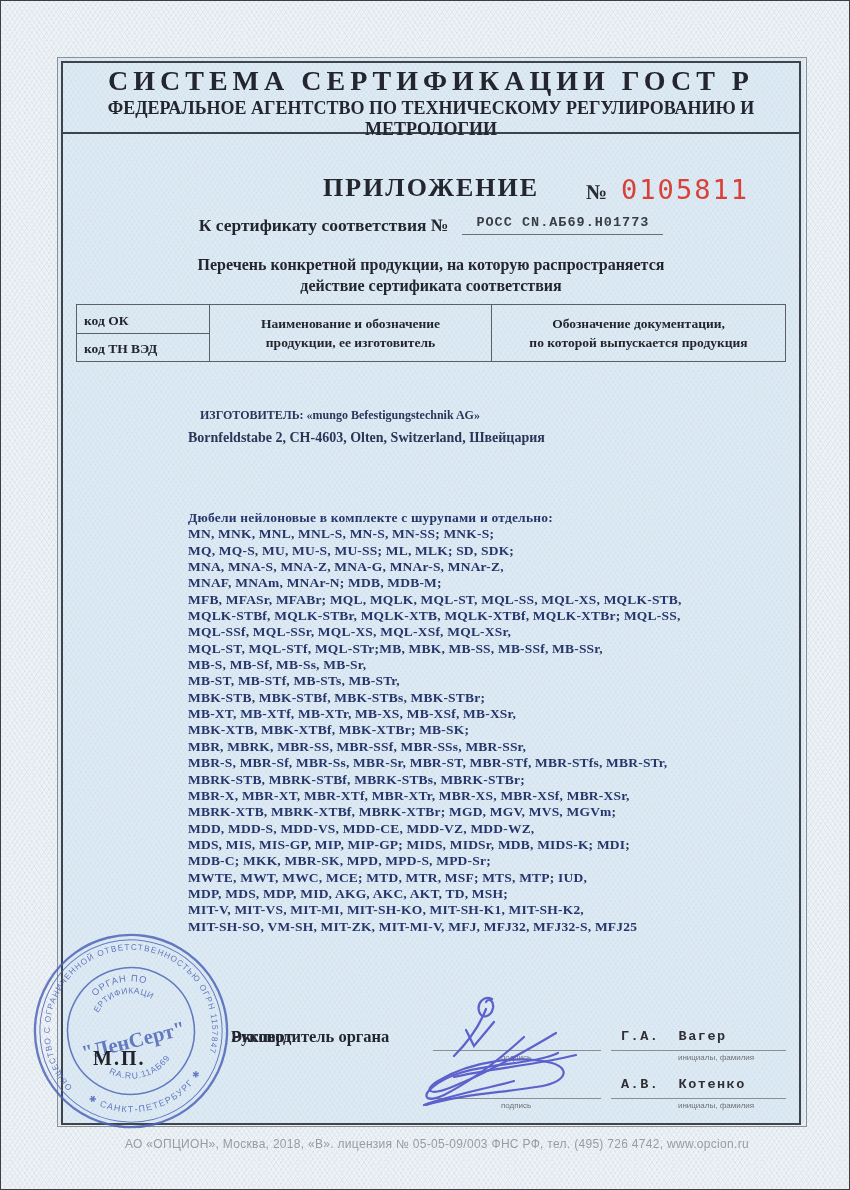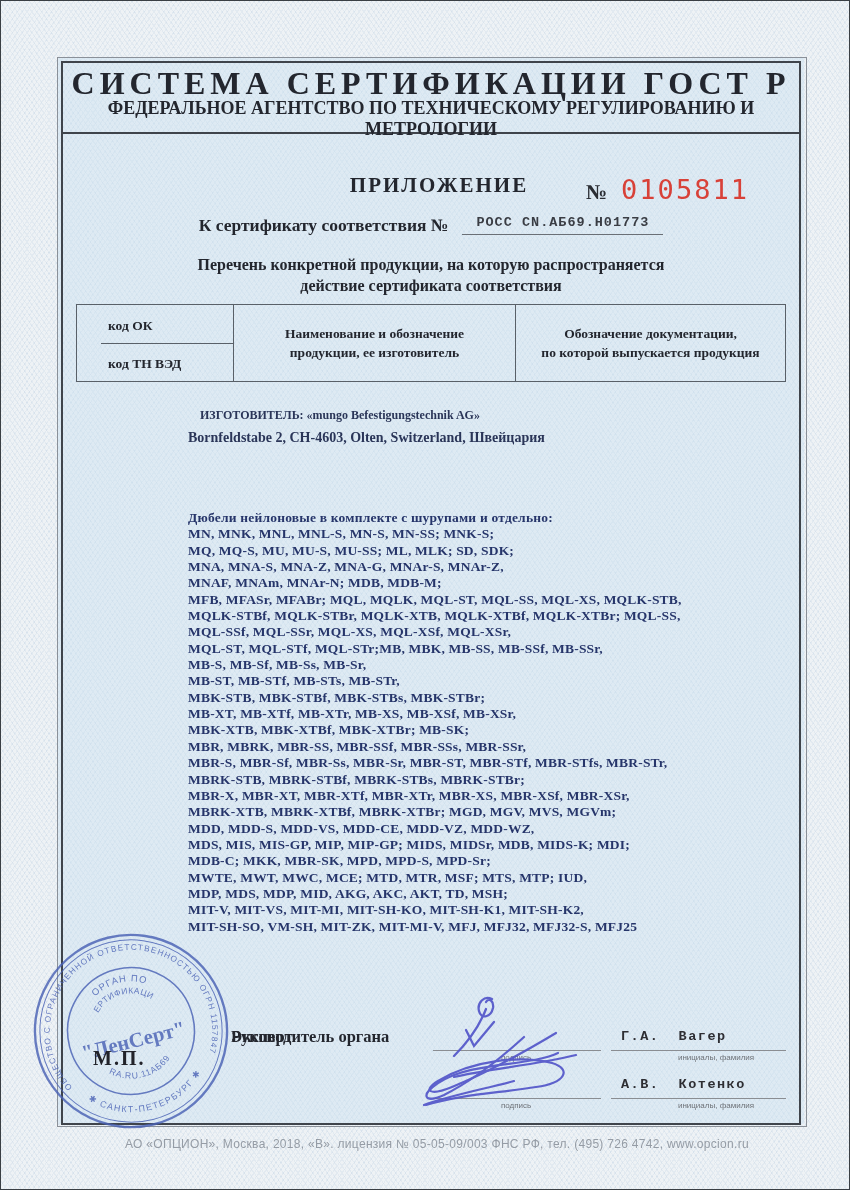--- a/index.html
+++ b/index.html
@@ -8,39 +8,39 @@
     background-color:#eef2f5;
     background-image:
       repeating-linear-gradient(55deg, rgba(120,160,200,.10) 0 1px, rgba(0,0,0,0) 1px 4px),
       repeating-linear-gradient(-55deg, rgba(120,160,200,.10) 0 1px, rgba(0,0,0,0) 1px 4px);
     border:1px solid #3a3f44;box-sizing:border-box;}
   .frame-bg{position:absolute;left:57px;top:57px;width:746px;height:1066px;background:rgba(200,224,240,.42);}
   .frame{position:absolute;left:56px;top:56px;width:748px;height:1068px;border:1px solid #8a9098;}
   .frame-inner{position:absolute;left:60px;top:60px;width:736px;height:1060px;border:2px solid #3f444b;}
   .header-rule{position:absolute;left:62px;top:131px;width:736px;border-top:2px solid #3f444b;}
   .t-center{text-align:center;}
-  .hdr-title{position:absolute;left:56px;top:64px;width:748px;font-weight:bold;font-size:32px;
+  .hdr-title{position:absolute;left:56px;top:64px;width:748px;font-weight:bold;font-size:28px;
     letter-spacing:5px;color:#23262e;}
   .hdr-sub{position:absolute;left:56px;top:97px;width:748px;font-weight:bold;font-size:18px;
     letter-spacing:0px;color:#23262e;}
   .num-row{position:absolute;left:585px;top:141px;white-space:nowrap;margin-top:32px;}
   .num-sign{font-size:21px;color:#2a2d33;font-weight:bold;margin-right:14px;}
   .num-val{font-family:"DejaVu Sans Mono","Liberation Mono",monospace;font-size:27px;color:#d84138;letter-spacing:2px;}
-  .doc-title{position:absolute;left:56px;top:172px;width:748px;font-weight:bold;font-size:21px;
-    letter-spacing:2px;color:#23262e;margin-left:8px;}
+  .doc-title{position:absolute;left:56px;top:172px;width:748px;font-weight:bold;font-size:26px;
+    letter-spacing:2px;color:#23262e;}
   .cert-row{position:absolute;left:56px;top:214px;width:748px;text-align:center;white-space:nowrap;}
   .cert-label{font-weight:bold;font-size:17.5px;color:#23262e;}
   .cert-value{display:inline-block;vertical-align:baseline;transform:translateY(-5px);
     border-bottom:1px solid #6a6f76;padding:0 14px 4px 14px;margin-left:10px;
     font-family:"Liberation Mono","DejaVu Sans Mono",monospace;font-weight:bold;
     font-size:13.5px;color:#3a3d44;letter-spacing:1px;}
   .sub1{position:absolute;left:56px;top:255px;width:748px;font-weight:bold;font-size:16px;color:#23262e;}
   .sub2{position:absolute;left:56px;top:276px;width:748px;font-weight:bold;font-size:16px;color:#23262e;}
-  .tbl{position:absolute;left:75px;top:303px;width:710px;height:78px;border:1px solid #596068;
-    display:flex;box-sizing:border-box;padding-left:24px;}
+  .tbl{position:absolute;left:75px;top:303px;width:710px;height:58px;border:1px solid #596068;
+    display:flex;box-sizing:border-box;}
   .tbl .c1{width:133px;border-right:1px solid #596068;display:flex;flex-direction:column;box-sizing:border-box;}
   .tbl .c1 .cell{flex:1;padding:4px 0 0 7px;font-weight:bold;font-size:13.5px;color:#23262e;display:flex;align-items:center;}
   .tbl .c1 .cell.top{border-bottom:1px solid #596068;}
   .tbl .c2{width:282px;border-right:1px solid #596068;box-sizing:border-box;display:flex;flex-direction:column;
     align-items:center;justify-content:center;font-weight:bold;font-size:13.5px;color:#23262e;line-height:19px;}
   .tbl .c3{flex:1;display:flex;flex-direction:column;align-items:center;justify-content:center;
     font-weight:bold;font-size:13.5px;color:#23262e;line-height:19px;}
   .mfr1{position:absolute;left:199px;top:407px;font-weight:bold;font-size:12px;color:#2a3558;}
   .mfr2{position:absolute;left:187px;top:429px;font-weight:bold;font-size:14px;color:#2a3558;}
   .plist{position:absolute;left:187px;top:509px;width:620px;font-weight:bold;font-size:13.5px;

